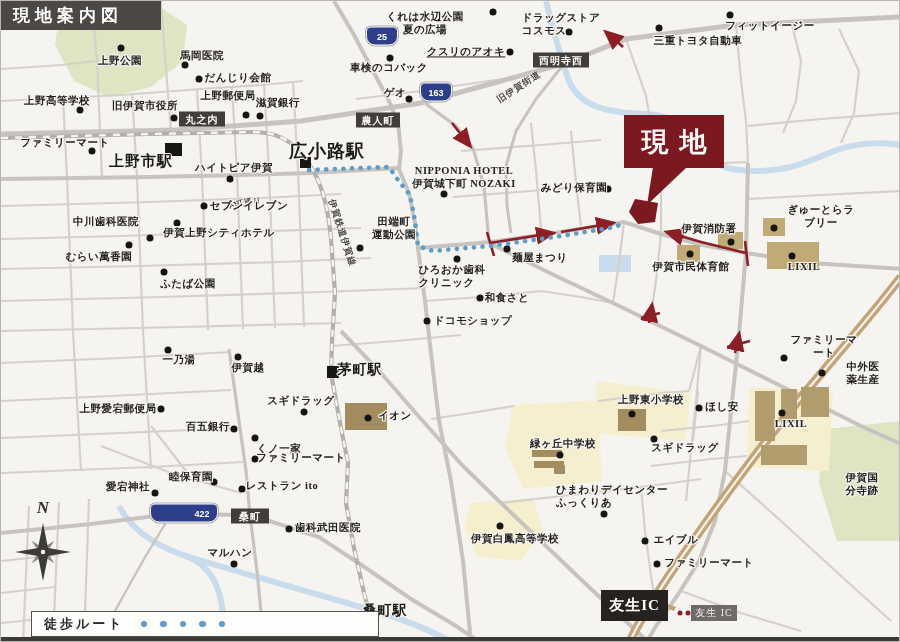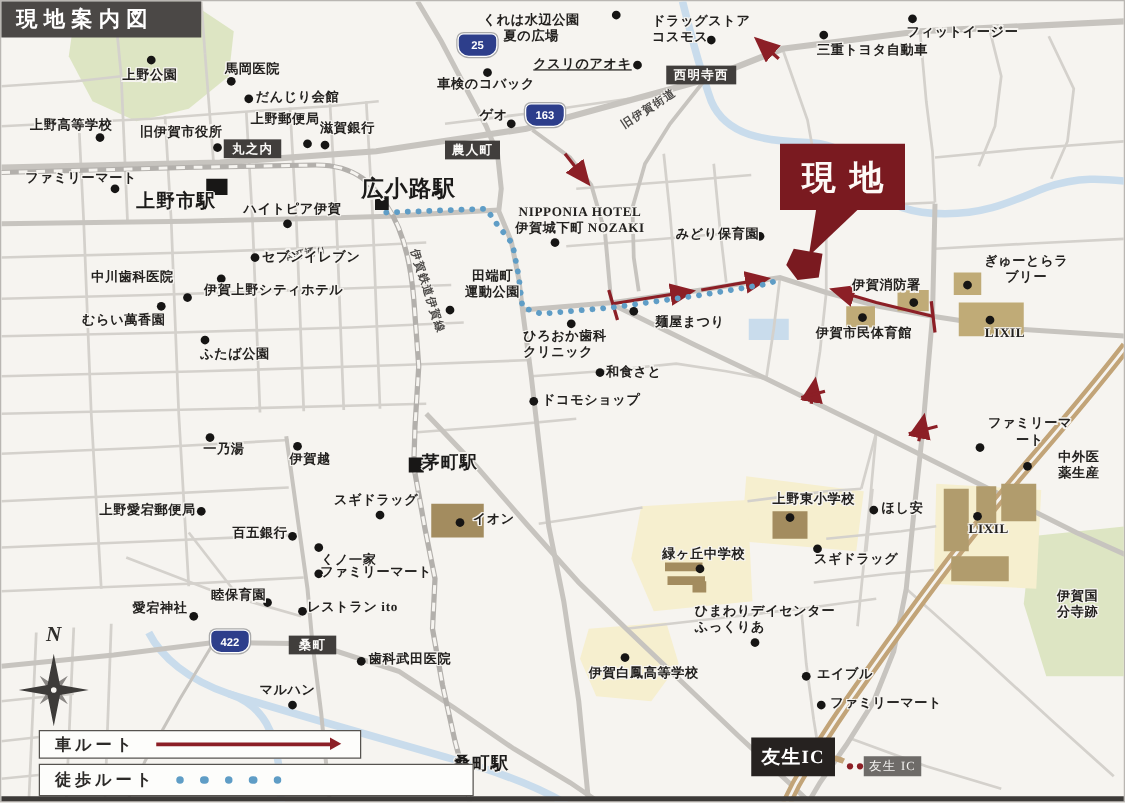--- a/index.html
+++ b/index.html
@@ -287,21 +287,21 @@
 伊賀城下町 NOZAKI</div>
       <div class="dot" style="left: 443px; top: 193px;"></div>
       <div class="poi" style="left: 573px; top: 187px; text-align: center;">みどり保育園</div>
       <div class="dot" style="left: 607px; top: 188px;"></div>
       <div class="poi" style="left: 393px; top: 227px; text-align: center;">田端町
 運動公園</div>
       <div class="dot" style="left: 359px; top: 247px;"></div>
       <div class="poi" style="left: 451px; top: 275px; text-align: left;">ひろおか歯科
 クリニック</div>
       <div class="dot" style="left: 456px; top: 258px;"></div>
-      <div class="poi" style="left: 539px; top: 257px; text-align: center; margin-left: 12px;">麺屋まつり</div>
+      <div class="poi" style="left: 539px; top: 257px; text-align: center;">麺屋まつり</div>
       <div class="dot" style="left: 506px; top: 248px;"></div>
       <div class="poi" style="left: 506px; top: 297px; text-align: center;">和食さと</div>
       <div class="dot" style="left: 479px; top: 297px;"></div>
       <div class="poi" style="left: 472px; top: 320px; text-align: center;">ドコモショップ</div>
       <div class="dot" style="left: 426px; top: 320px;"></div>
       <div class="poi" style="left: 708px; top: 228px; text-align: center;">伊賀消防署</div>
       <div class="dot" style="left: 730px; top: 241px;"></div>
       <div class="poi" style="left: 820px; top: 215px; text-align: center;">ぎゅーとらラブリー</div>
       <div class="dot" style="left: 773px; top: 227px;"></div>
       <div class="poi" style="left: 803px; top: 266px; text-align: center;">LIXIL</div>
@@ -364,41 +364,37 @@
       <div class="station" style="left: 140px; top: 160px; font-size: 15px;">上野市駅</div>
       <div class="stsq" style="left: 164px; top: 142px; width: 17px; height: 13px;"></div>
       <div class="station" style="left: 326px; top: 150px; font-size: 18px;">広小路駅</div>
       <div class="stsq" style="left: 299px; top: 156px; width: 11px; height: 11px;"></div>
       <div class="station" style="left: 359px; top: 369px; font-size: 14px;">茅町駅</div>
       <div class="stsq" style="left: 326px; top: 365px; width: 12px; height: 12px;"></div>
       <div class="station" style="left: 384px; top: 610px; font-size: 14px;">桑町駅</div>
       <div class="stsq" style="left: 357px; top: 616px; width: 15px; height: 13px;"></div>
       <div class="shield" style="left: 381px; top: 35px;">25</div>
       <div class="shield" style="left: 435px; top: 91px;">163</div>
-      <div class="shield" style="left: 183px; top: 512px;">422</div>
+      <div class="shield" style="left: 183px; top: 512px; padding-left: 36px;">422</div>
       <div class="dbox" style="left: 201px; top: 118px; width: 46px; height: 15px;">丸之内</div>
       <div class="dbox" style="left: 377px; top: 119px; width: 44px; height: 15px;">農人町</div>
       <div class="dbox" style="left: 560px; top: 59px; width: 56px; height: 15px;">西明寺西</div>
       <div class="dbox" style="left: 249px; top: 515px; width: 38px; height: 15px;">桑町</div>
     </div>
 
   <div id="title-bar">
     <span>現地案内図</span>
   </div>
 
   <div id="site-box">
     <span>現地</span>
   </div>
 
   <div id="compass-n">N</div>
 
-  <div id="legend-car" class="legend-box">
-    <span>車ルート</span>
-    <span class="leg-arrow"></span>
-  </div>
   <div id="legend-walk" class="legend-box">
     <span>徒歩ルート</span>
     <span class="leg-dots">
         <i></i>
         <i></i>
         <i></i>
         <i></i>
         <i></i>
       </span>
   </div>

